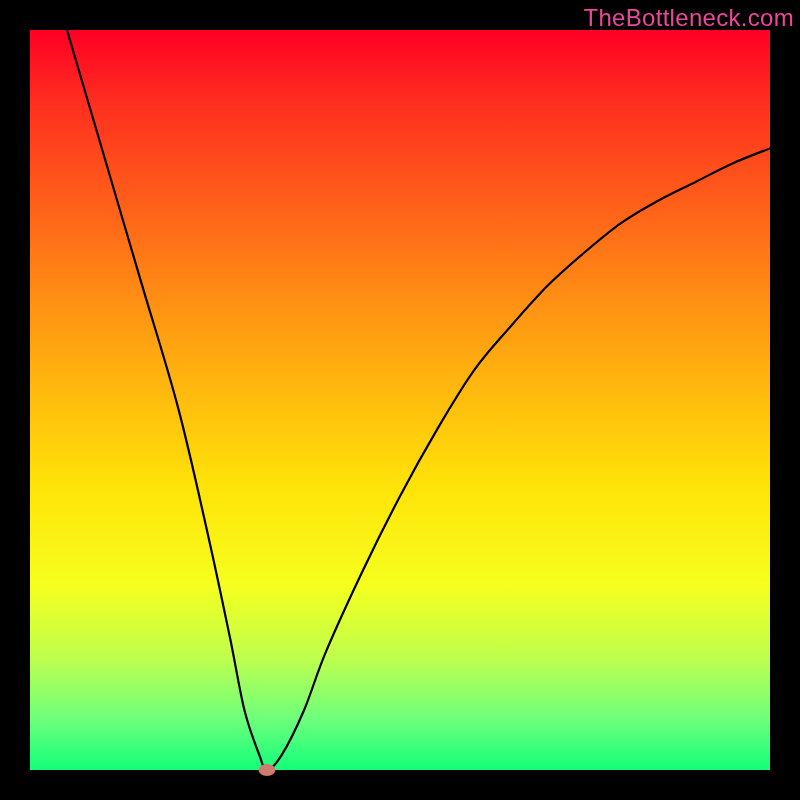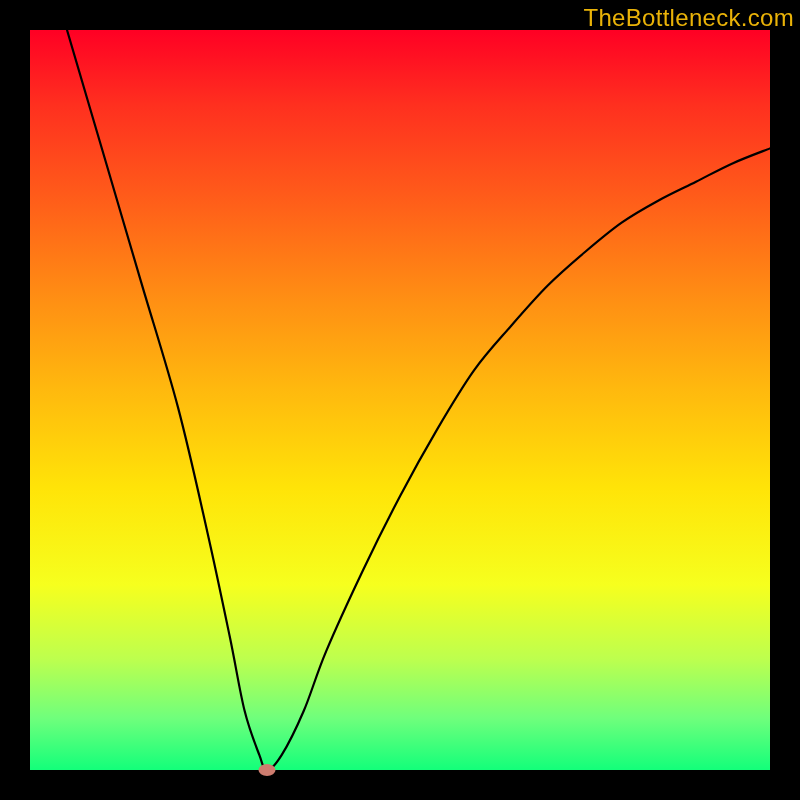--- a/index.html
+++ b/index.html
@@ -50,21 +50,21 @@
     width: 17px;
     height: 12px;
     border-radius: 50%;
     background: #cd7c6f;
     transform: translate(-50%, -50%);
   }
   .watermark {
     position: absolute;
     top: 4px;
     right: 6px;
-    color: #eab308;
+    color: #ec4899;
     font-size: 24px;
     font-weight: 400;
     letter-spacing: 0.3px;
     user-select: none;
   }
 </style>
 </head>
 <body>
 
 <div class="frame">

